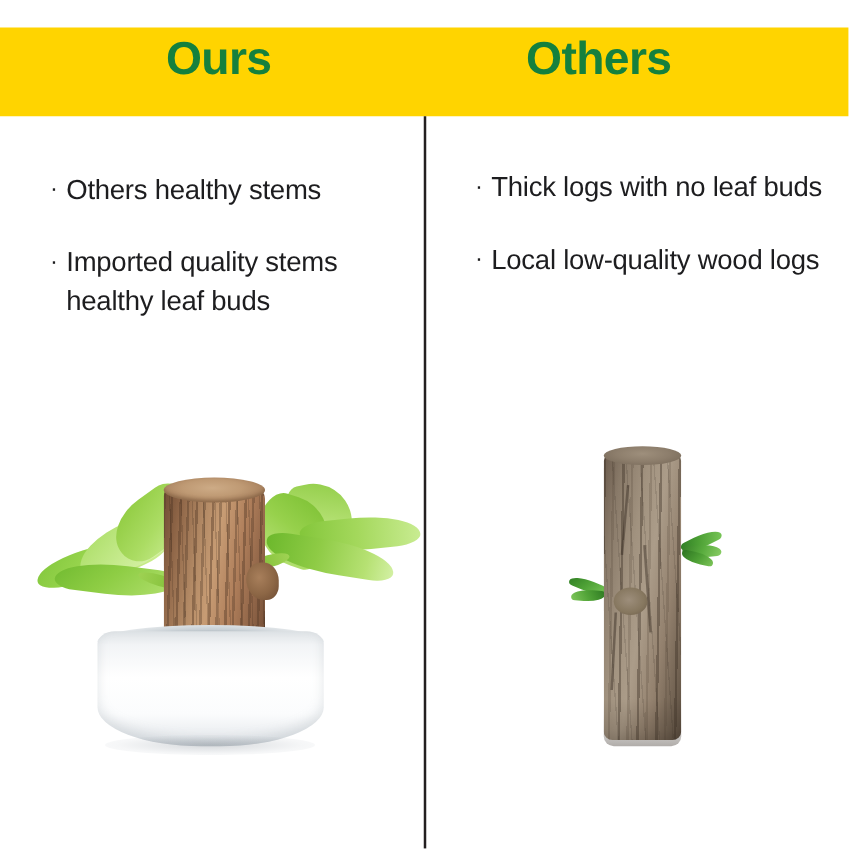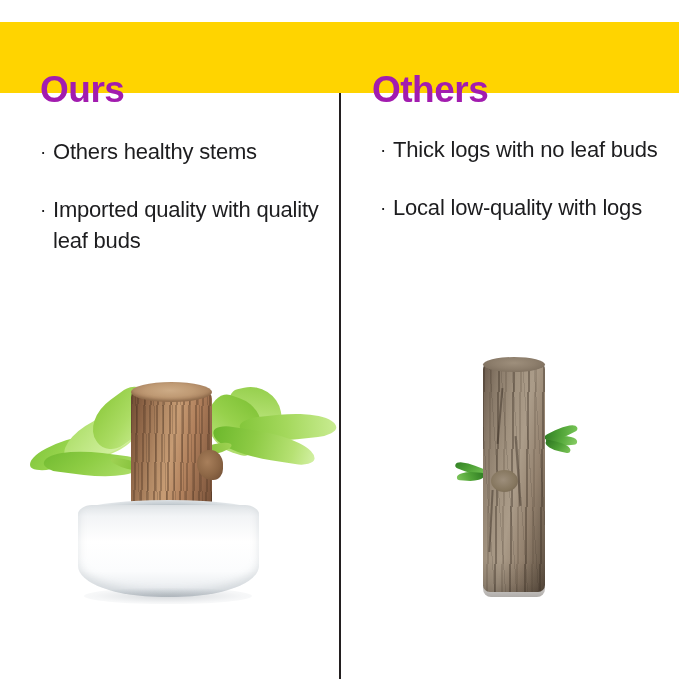--- a/index.html
+++ b/index.html
@@ -28,27 +28,27 @@
     height: 71px;
     background: #ffd400;
   }
   .header-title {
     position: absolute;
     top: 25px;
     font-family: "Liberation Sans", sans-serif;
     font-size: 37px;
     font-weight: bold;
     letter-spacing: -0.5px;
-    color: #a21caf;
+    color: #15803d;
+    text-align: center;
     line-height: 44px;
     white-space: nowrap;
-    margin-top: 43px;
   }
   .header-title.ours  { left: 40px;  width: 270px; }
-  .header-title.others{ left: 372px; width: 230px; }
+  .header-title.others{ left: 364px; width: 230px; }
 
   
   .divider {
     position: absolute;
     left: 339px;
     top: 93px;
     width: 2px;
     height: 586px;
     background: #231f20;
   }
@@ -319,32 +319,32 @@
 
   <div class="divider"></div>
 
   <div class="col left">
     <div class="bullet">
       <span class="dot">·</span>
       <span class="txt">Others healthy stems</span>
     </div>
     <div class="bullet">
       <span class="dot">·</span>
-      <span class="txt">Imported quality with quality leaf buds</span>
+      <span class="txt">Imported quality stems healthy leaf buds</span>
     </div>
   </div>
 
   <div class="col right">
     <div class="bullet">
       <span class="dot">·</span>
       <span class="txt">Thick logs with no leaf buds</span>
     </div>
     <div class="bullet">
       <span class="dot">·</span>
-      <span class="txt">Local low-quality with logs</span>
+      <span class="txt">Local low-quality wood logs</span>
     </div>
   </div>
 
   <div class="photo photo-left">
     <div class="leaf lf-l1"></div>
     <div class="leaf lf-l3"></div>
     <div class="leaf lf-l4"></div>
     <div class="leaf lf-l2"></div>
     <div class="leaf lf-stem-l"></div>
 

